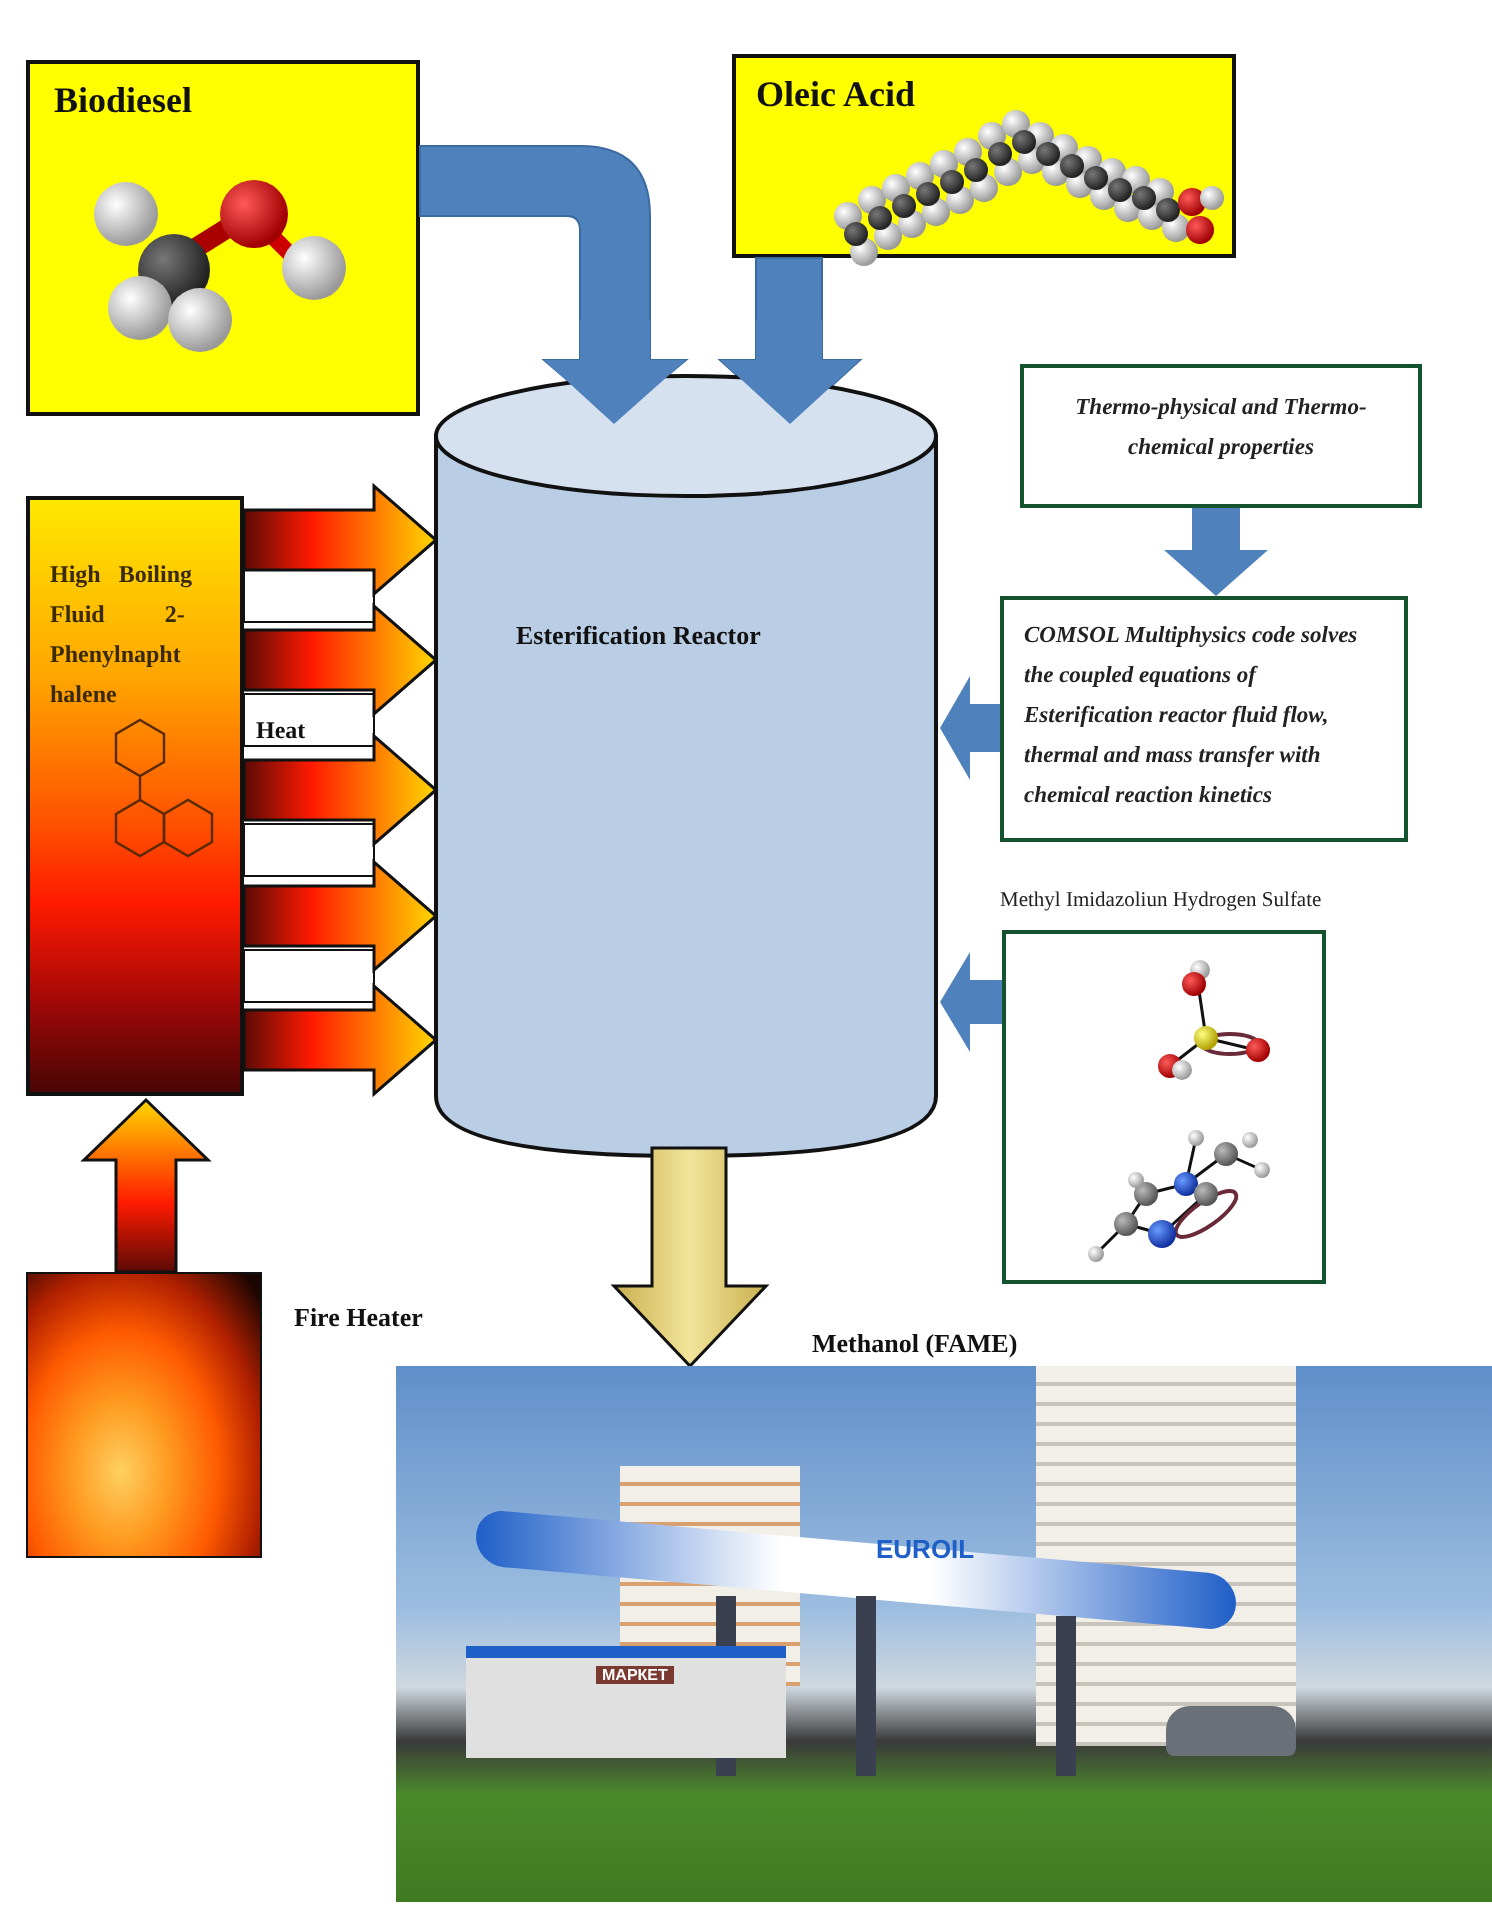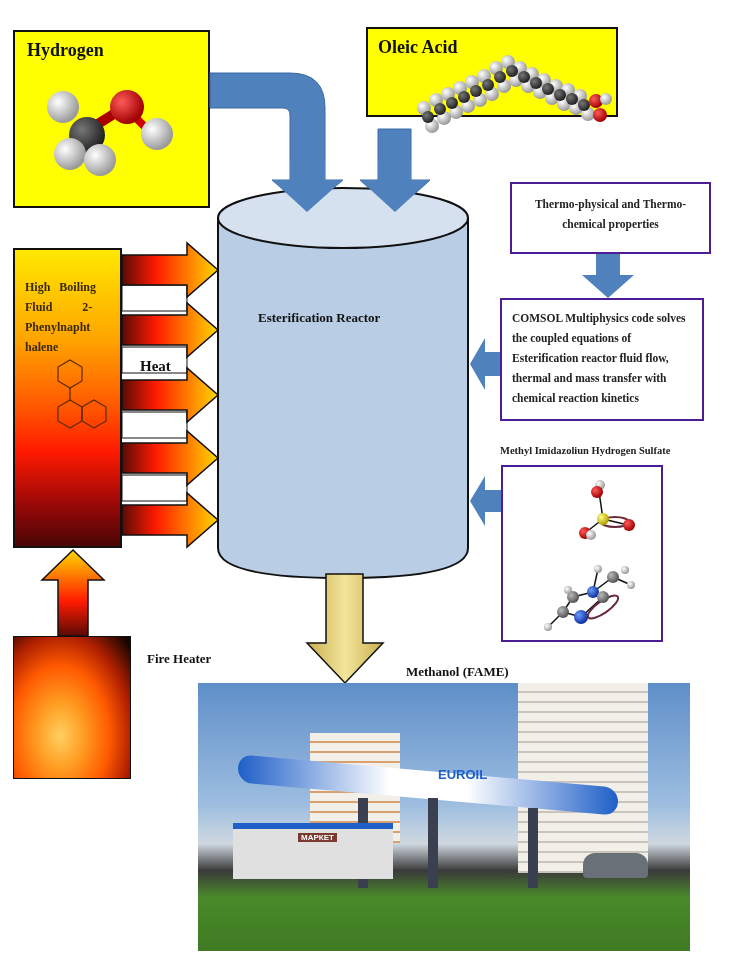--- a/index.html
+++ b/index.html
@@ -1,30 +1,30 @@
 <!DOCTYPE html>
 <html><head>
 <meta charset="utf-8">
 <style>
   html, body { margin: 0; padding: 0; background: #ffffff; }
   body { width: 746px; height: 965px; position: relative; overflow: hidden;
          font-family: "Liberation Serif", "DejaVu Serif", serif; }
   .abs { position: absolute; }
   .bold { font-weight: bold; color: #111; }
   .box-yellow { background: #ffff00; border: 2px solid #111; box-sizing: border-box; }
-  .box-white { background: #fff; border: 2px solid #4c1d95; box-sizing: border-box; }
+  .box-white { background: #fff; border: 2px solid #14532d; box-sizing: border-box; font-style: italic; }
   .hdr { font-size: 17px; font-weight: bold; color: #111; }
-  .small { font-size: 11px; font-weight: bold; color: #222; }
+  .small { font-size: 11px; font-weight: normal; color: #222; }
   svg { position: absolute; overflow: visible; }
 </style>
 </head>
 <body>
 
 <div class="abs box-yellow" style="left:13px;top:30px;width:197px;height:178px;">
-  <div class="abs hdr" style="left:12px;top:8px;font-size:18px;">Hydrogen</div>
+  <div class="abs hdr" style="left:12px;top:8px;font-size:18px;">Biodiesel</div>
   <svg style="left:0;top:0;" width="195" height="176">
     <defs>
       <radialGradient id="gW" cx="35%" cy="35%" r="65%">
           <stop offset="0" stop-color="#fff"></stop>
           <stop offset="1" stop-color="#9a9a9a"></stop>
         </radialGradient>
       <radialGradient id="gC" cx="35%" cy="35%" r="65%">
           <stop offset="0" stop-color="#777"></stop>
           <stop offset="1" stop-color="#222"></stop>
         </radialGradient>
@@ -49,21 +49,21 @@
     <line x1="110" y1="75" x2="135" y2="100" stroke="#c00" stroke-width="8"></line>
     <circle cx="48" cy="75" r="16" fill="url(#gW)"></circle>
     <circle cx="112" cy="75" r="17" fill="url(#gR)"></circle>
     <circle cx="72" cy="103" r="18" fill="url(#gC)"></circle>
     <circle cx="142" cy="102" r="16" fill="url(#gW)"></circle>
     <circle cx="55" cy="122" r="16" fill="url(#gW)"></circle>
     <circle cx="85" cy="128" r="16" fill="url(#gW)"></circle>
   </svg>
 </div>
 
-<div class="abs box-yellow" style="left:366px;top:27px;width:252px;height:90px;">
+<div class="abs box-yellow" style="left:366px;top:27px;width:252px;height:102px;">
   <div class="abs hdr" style="left:10px;top:8px;font-size:18px;">Oleic Acid</div>
   <svg style="left:0;top:0;" width="250" height="100" id="oleic-svg">
       <circle cx="56" cy="79" r="7" fill="url(#gW)"></circle>
       <circle cx="64" cy="97" r="7" fill="url(#gW)"></circle>
       <circle cx="68" cy="71" r="7" fill="url(#gW)"></circle>
       <circle cx="76" cy="89" r="7" fill="url(#gW)"></circle>
       <circle cx="80" cy="65" r="7" fill="url(#gW)"></circle>
       <circle cx="88" cy="83" r="7" fill="url(#gW)"></circle>
       <circle cx="92" cy="59" r="7" fill="url(#gW)"></circle>
       <circle cx="100" cy="77" r="7" fill="url(#gW)"></circle>
@@ -156,42 +156,42 @@
         <stop offset="0.4" stop-color="#ff1a00"></stop>
         <stop offset="1" stop-color="#ffd700"></stop>
     </linearGradient>
   </defs>
 <path d="M122,255 L187,255 L187,243 L218,270 L187,297 L187,285 L122,285 Z" fill="url(#heatG)" stroke="#111" stroke-width="1.5"></path>
     <path d="M122,315 L187,315 L187,303 L218,330 L187,357 L187,345 L122,345 Z" fill="url(#heatG)" stroke="#111" stroke-width="1.5"></path>
     <path d="M122,380 L187,380 L187,368 L218,395 L187,422 L187,410 L122,410 Z" fill="url(#heatG)" stroke="#111" stroke-width="1.5"></path>
     <path d="M122,443 L187,443 L187,431 L218,458 L187,485 L187,473 L122,473 Z" fill="url(#heatG)" stroke="#111" stroke-width="1.5"></path>
     <path d="M122,505 L187,505 L187,493 L218,520 L187,547 L187,535 L122,535 Z" fill="url(#heatG)" stroke="#111" stroke-width="1.5"></path>
   </svg>
-<div class="abs bold" style="left:140px;top:358px;font-size:15px;">Heat</div>
+<div class="abs bold" style="left:128px;top:358px;font-size:12px;">Heat</div>
 
 <svg style="left:0;top:0;" width="746" height="965">
   <path d="M58,636 L58,580 L42,580 L73,550 L104,580 L88,580 L88,636 Z" fill="url(#heatUp)" stroke="#111" stroke-width="1.5"></path>
 </svg>
 <div class="abs" style="left:13px;top:636px;width:118px;height:143px;border:1px solid #111;box-sizing:border-box;
             background:radial-gradient(ellipse at 40% 70%,#ffd060 0%,#ff9a20 25%,#ff5a00 50%,#b02000 72%,#1a0500 95%);"></div>
 <div class="abs bold" style="left:147px;top:651px;font-size:13px;">Fire Heater</div>
 
 <svg style="left:0;top:0;" width="746" height="965">
   <defs>
     <linearGradient id="prodG" x1="0" x2="1" y1="0" y2="0">
       <stop offset="0" stop-color="#c9b050"></stop>
         <stop offset="0.5" stop-color="#f2e49a"></stop>
         <stop offset="1" stop-color="#c9b050"></stop>
     </linearGradient>
   </defs>
   <path d="M326,574 L363,574 L363,643 L383,643 L345,683 L307,643 L326,643 Z" fill="url(#prodG)" stroke="#111" stroke-width="1.5"></path>
 </svg>
 <div class="abs bold" style="left:406px;top:664px;font-size:13px;">Methanol (FAME)</div>
 
-<div class="abs" style="left:198px;top:683px;width:492px;height:268px;overflow:hidden;
+<div class="abs" style="left:198px;top:683px;width:548px;height:268px;overflow:hidden;
             background:linear-gradient(to bottom,#5f8fc9 0%,#9cbde0 45%,#cfd8e0 60%,#3a3a3a 70%,#4a8a2a 80%,#3f7a22 100%);">
   <div class="abs" style="left:320px;top:0;width:130px;height:190px;background:repeating-linear-gradient(to bottom,#f2efe8 0 8px,#c8c4bc 8px 10px);"></div>
   <div class="abs" style="left:112px;top:50px;width:90px;height:110px;background:repeating-linear-gradient(to bottom,#f2efe8 0 8px,#d9a070 8px 10px);"></div>
   <div class="abs" style="left:40px;top:88px;width:380px;height:28px;background:linear-gradient(to right,#1f5fc8,#ffffff 40%,#ffffff 60%,#1f5fc8);border-radius:14px;transform:skewY(5deg);"></div>
   <div class="abs bold" style="left:240px;top:84px;font-size:13px;color:#1f5fc8;font-family:'Liberation Sans',sans-serif;">EUROIL</div>
   <div class="abs" style="left:160px;top:115px;width:10px;height:90px;background:#3a4050;"></div>
   <div class="abs" style="left:230px;top:115px;width:10px;height:90px;background:#3a4050;"></div>
   <div class="abs" style="left:330px;top:125px;width:10px;height:80px;background:#3a4050;"></div>
   <div class="abs" style="left:35px;top:140px;width:160px;height:50px;background:#e0e0e0;border-top:6px solid #1f5fc8;"></div>
   <div class="abs bold" style="left:100px;top:150px;font-size:8px;color:#fff;background:#7a3a30;padding:0 3px;font-family:'Liberation Sans',sans-serif;text-align:right;">МАРКЕТ</div>

